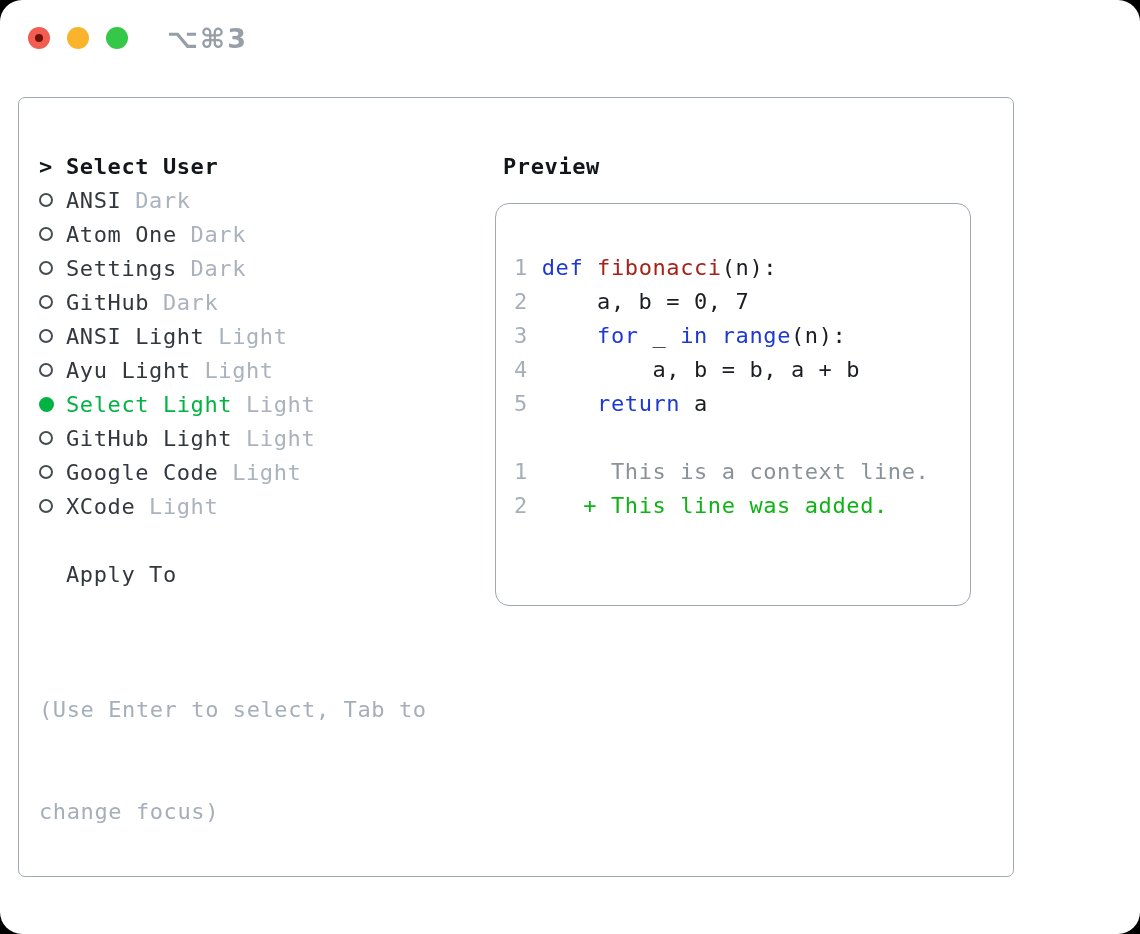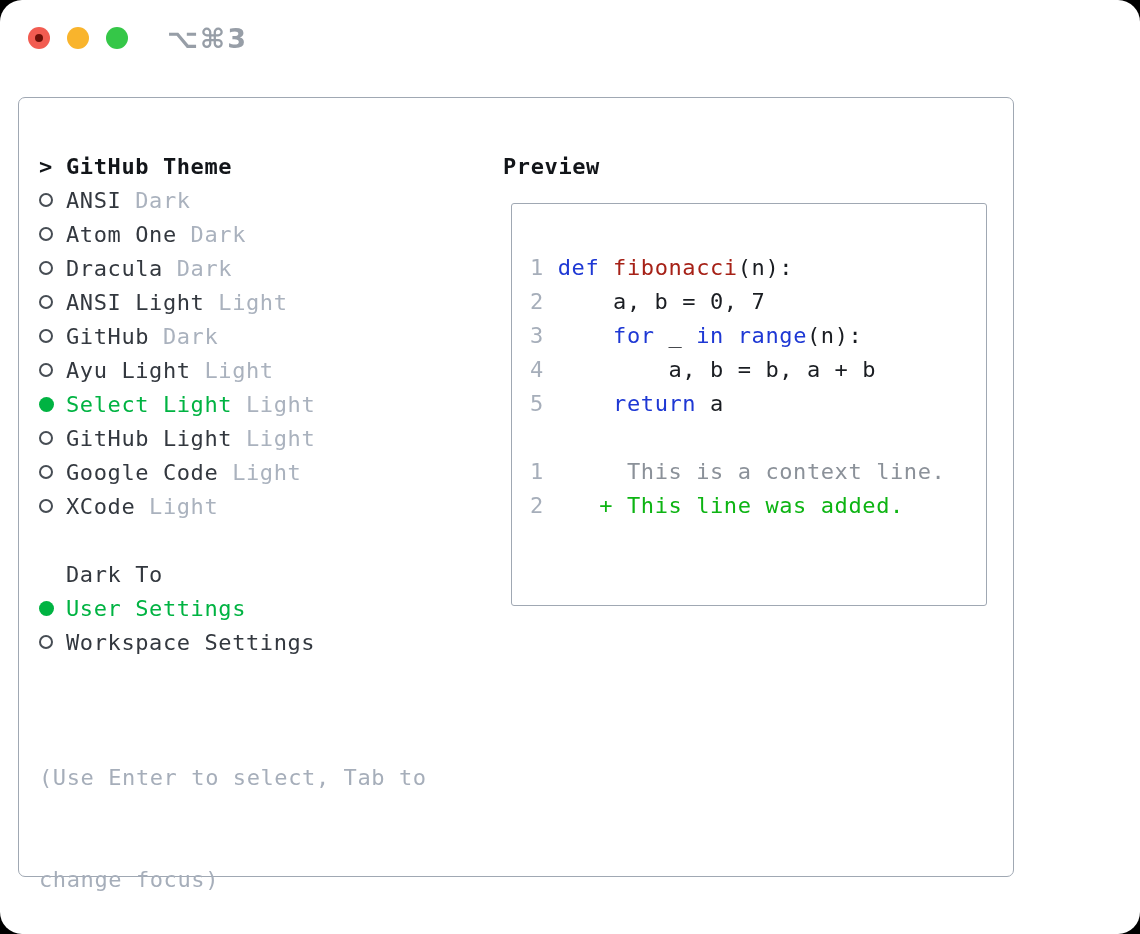--- a/index.html
+++ b/index.html
@@ -40,22 +40,22 @@
   .dot-f { width:15px; height:15px; background:var(--green); border-radius:50%; display:inline-block; }
   .gap { height:34px; }
   .hint { font-size:22px; line-height:34px; letter-spacing:0.6px; color:var(--hint); white-space:pre; }
 
   
   .preview-title {
     position:absolute; left:484px; top:51px; height:34px; display:flex; align-items:center;
     font-size:22px; letter-spacing:0.6px; font-weight:bold; color:var(--black);text-align:center;
   }
   .preview-box {
-    position:absolute; left:492px; top:105px; width:476px; height:403px;
-    border:1.5px solid var(--border); border-radius:3px; background:#fff;
+    position:absolute; left:476px; top:105px; width:476px; height:403px;
+    border:1.5px solid var(--border); border-radius:14px; background:#fff;
     padding:47px 0 0 18px; overflow:hidden;
   }
   .pline { min-height:34px; line-height:34px; font-size:22px; letter-spacing:0.6px; white-space:pre; }
   .ln  { color:var(--ln); }
   .kw  { color:var(--kw); }
   .fn  { color:var(--fn); }
   .pl  { color:var(--pl); }
   .ctx { color:var(--ctx); }
   .del { color:var(--del); }
   .add { color:var(--add); }
@@ -72,53 +72,53 @@
     <span class="shortcut">⌥⌘3</span>
   </div>
 
   <div class="panel">
 
     <div class="leftcol">
       <div class="row">
         <span class="mark">
             <span class="caret">&gt;</span>
           </span>
-        <span class="txt bold">GitHub Theme</span>
+        <span class="txt bold">Select User</span>
       </div>
 
       <div>
           <div class="row">
             <span class="mark">
               <span class="dot-h"></span>
             </span>
             <span class="txt"><span>ANSI</span><span class="muted"> Dark</span></span>
           </div>
           <div class="row">
             <span class="mark">
               <span class="dot-h"></span>
             </span>
             <span class="txt"><span>Atom One</span><span class="muted"> Dark</span></span>
           </div>
           <div class="row">
             <span class="mark">
               <span class="dot-h"></span>
             </span>
-            <span class="txt"><span>Dracula</span><span class="muted"> Dark</span></span>
+            <span class="txt"><span>Settings</span><span class="muted"> Dark</span></span>
+          </div>
+          <div class="row">
+            <span class="mark">
+              <span class="dot-h"></span>
+            </span>
+            <span class="txt"><span>GitHub</span><span class="muted"> Dark</span></span>
           </div>
           <div class="row">
             <span class="mark">
               <span class="dot-h"></span>
             </span>
             <span class="txt"><span>ANSI Light</span><span class="muted"> Light</span></span>
-          </div>
-          <div class="row">
-            <span class="mark">
-              <span class="dot-h"></span>
-            </span>
-            <span class="txt"><span>GitHub</span><span class="muted"> Dark</span></span>
           </div>
           <div class="row">
             <span class="mark">
               <span class="dot-h"></span>
             </span>
             <span class="txt"><span>Ayu Light</span><span class="muted"> Light</span></span>
           </div>
           <div class="row">
             <span class="mark">
               <span class="dot-f"></span>
@@ -142,37 +142,23 @@
               <span class="dot-h"></span>
             </span>
             <span class="txt"><span>XCode</span><span class="muted"> Light</span></span>
           </div>
         </div>
 
       <div class="gap"></div>
 
       <div class="row">
         <span class="mark"></span>
-        <span class="txt">Dark To</span>
+        <span class="txt">Apply To</span>
       </div>
 
-      <div>
-          <div class="row">
-            <span class="mark">
-              <span class="dot-f"></span>
-            </span>
-            <span class="txt"><span class="sel">User Settings</span></span>
-          </div>
-          <div class="row">
-            <span class="mark">
-              <span class="dot-h"></span>
-            </span>
-            <span class="txt"><span>Workspace Settings</span></span>
-          </div>
-        </div>
 
       <div class="gap"></div>
 
       <div class="hint">
         <div>(Use Enter to select, Tab to</div>
         <div>change focus)</div>
       </div>
     </div>
 
     <div class="preview-title">Preview</div>

